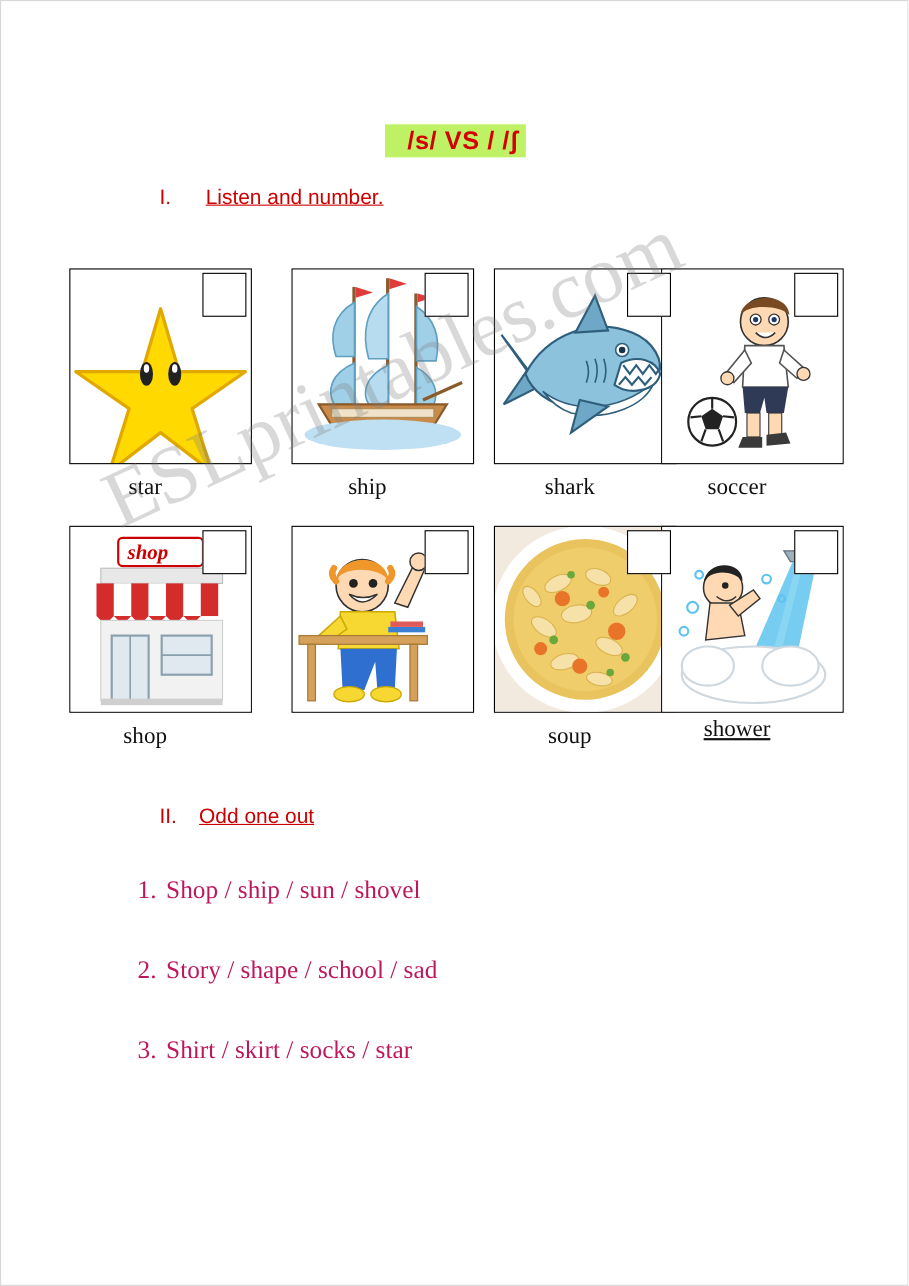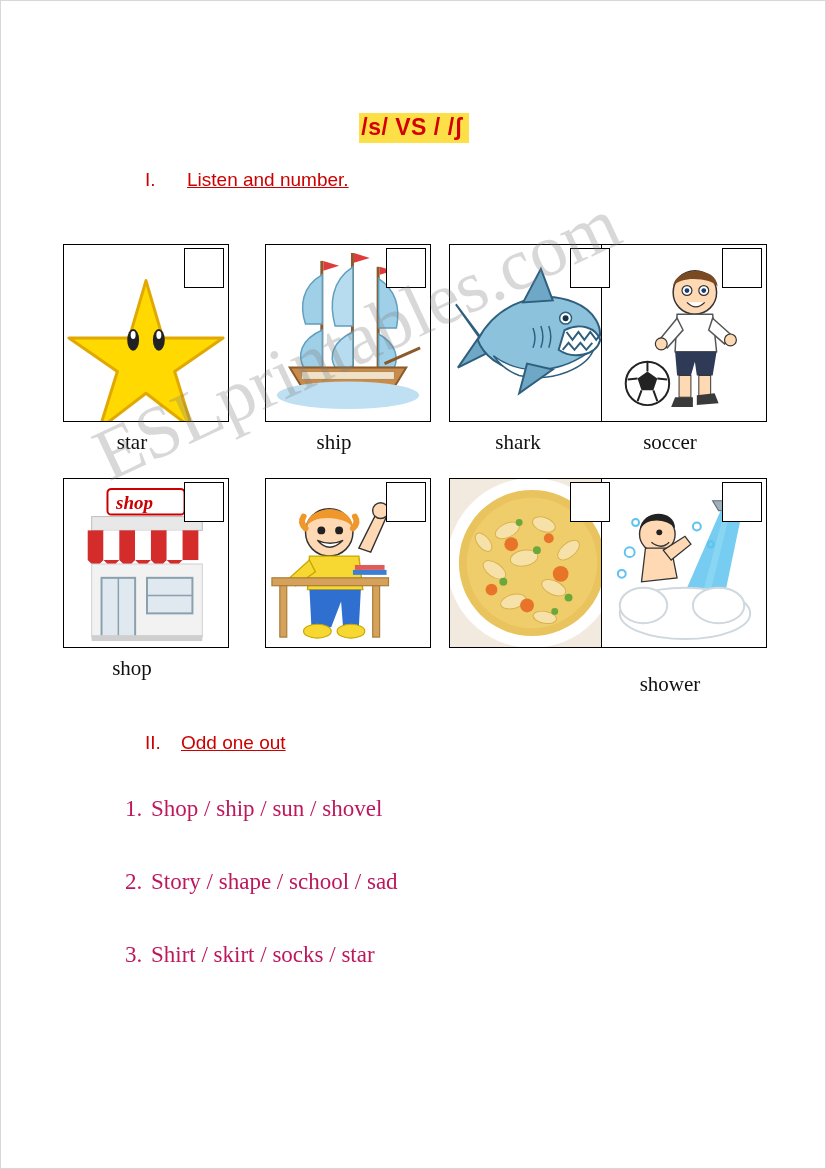--- a/index.html
+++ b/index.html
@@ -27,26 +27,26 @@
   
   .title-wrap {
     position: absolute;
     top: 112px;
     left: 0;
     width: 826px;
     text-align: center;
   }
   .title {
     display: inline-block;
-    background: #fde047;
+    background: #bef264;
     color: #d40000;
     font-size: 23px;
     font-weight: bold;
     letter-spacing: .5px;
-    padding: 1px 6px 2px 2px;
+    padding: 1px 6px 2px 20px;
     font-family: "Liberation Sans", sans-serif;
   }
 
   
   .sec-head {
     position: absolute;
     color: #cc0000;
     font-weight: normal;
     font-size: 19px;
     margin-left: 32px;
@@ -101,21 +101,21 @@
     z-index: 6;
   }
   .caption {
     text-align: center;
     font-family: "Liberation Serif", serif;
     font-size: 21px;
     color: #111111;
     margin-top: 8px;
     white-space: nowrap;
   }
-  .caption.low { margin-top: 24px; }
+  .caption.low { margin-top: 2px; text-decoration: underline; }
 
   
   .qlist {
     position: absolute;
     left: 124px;
     top: 795px;
     width: 640px;
   }
   .qitem {
     font-family: "Liberation Serif", serif;
@@ -374,20 +374,21 @@
           <g fill="#6aa83c">
             <circle cx="88" cy="72" r="4"></circle>
             <circle cx="54" cy="104" r="4"></circle>
             <circle cx="120" cy="120" r="4"></circle>
             <circle cx="70" cy="44" r="3.5"></circle>
             <circle cx="106" cy="134" r="3.5"></circle>
           </g>
         </svg>
         <div class="numbox"></div>
       </div>
+      <div class="caption">soup</div>
     </div>
 
     <div class="cell c3">
       <div class="pic tall">
         <svg class="art" viewBox="0 0 166 170">
           <rect x="0" y="0" width="166" height="170" fill="#ffffff"></rect>
 
           <rect x="128" y="6" width="6" height="16" fill="#7a8a94"></rect>
           <path d="M112 22 L150 22 L144 32 L118 32 Z" fill="#9fb0bb" stroke="#63727c" stroke-width="1.2"></path>
 

